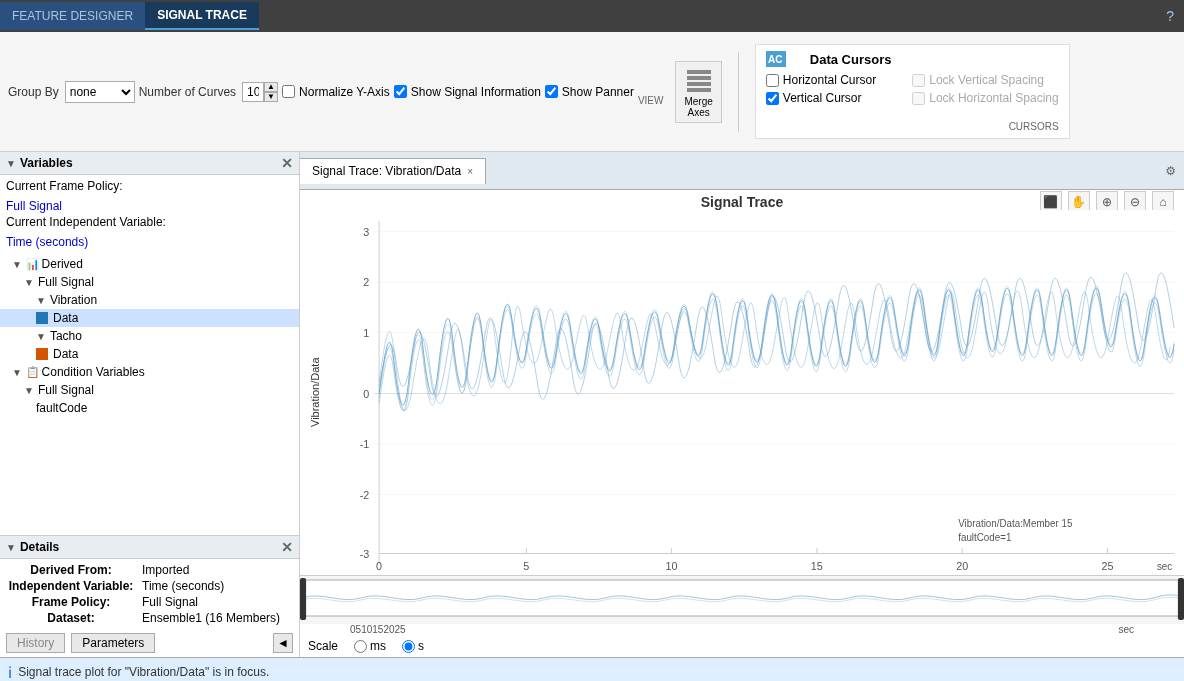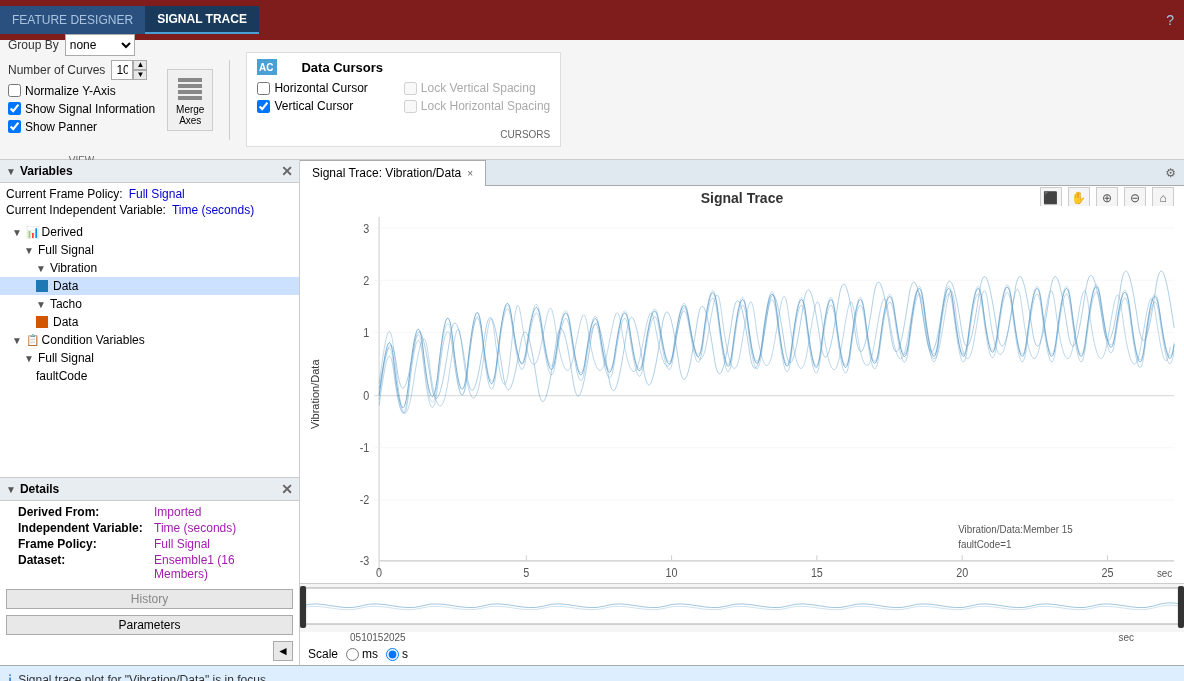--- a/index.html
+++ b/index.html
@@ -2,22 +2,22 @@
 <html><head>
   <meta charset="utf-8">
   <style>
     * { box-sizing: border-box; margin: 0; padding: 0; }
     body { font-family: Arial, sans-serif; font-size: 12px; background: #f0f0f0; overflow: hidden; width: 1184px; height: 681px; }
 
     
     .title-bar {
       display: flex;
       align-items: center;
-      background: #7f1d1d;
-      height: 40px;
+      background: #404040;
+      height: 32px;
     }
     .tab-feature-designer {
       background: #2a5080;
       color: #aac4e0;
       padding: 4px 12px;
       font-size: 12px;
       cursor: pointer;
       height: 28px;
       display: flex;
       align-items: center;
@@ -47,21 +47,20 @@
       display: flex;
       align-items: center;
       background: #f5f5f5;
       border-bottom: 1px solid #ccc;
       padding: 4px 8px;
       height: 120px;
       gap: 12px;
     }
     .toolbar-section {
       display: flex;
-      flex-direction: column;
       gap: 4px;
     }
     .toolbar-section-label {
       font-size: 10px;
       color: #666;
       text-align: center;
       margin-top: 17px;
     }
     .toolbar-row {
       display: flex;
@@ -196,20 +195,21 @@
       font-size: 14px;
     }
     .panel-meta {
       padding: 3px 6px;
       font-size: 12px;
     }
     .meta-row {
       display: flex;
       gap: 6px;
       padding: 1px 0;
+      flex-direction: column;
     }
     .meta-key {
       color: #000;
       font-weight: normal;
     }
     .meta-val {
       color: #0000cc;
     }
     .tree-area {
       padding: 2px 0;
@@ -243,35 +243,35 @@
       border-bottom: 1px solid #ccc;
     }
 
     
     .details-section {
       flex: 0 0 auto;
       display: flex;
       flex-direction: column;
     }
     .details-body {
-      padding: 3px 18px;
-      font-size: 12px;
+      padding: 3px 6px;
+      font-size: 12px;
+      text-align: center;
     }
     .detail-row {
       display: flex;
       gap: 6px;
       padding: 1px 0;
     }
     .detail-key { color: #000; font-weight: bold; min-width: 130px; }
-    .detail-val { color: #a21caf; }
+    .detail-val { color: #000000; }
     .bottom-buttons {
       display: flex;
       gap: 6px;
       padding: 4px 6px;
-      flex-direction: column;
     }
     .btn-small {
       padding: 2px 10px;
       border: 1px solid #aaa;
       background: #e8e8e8;
       font-size: 12px;
       cursor: pointer;
     }
     .btn-small.disabled { color: #888; }
     .nav-arrow-btn {
@@ -292,21 +292,21 @@
       display: flex;
       flex-direction: column;
       background: #f5f5f5;
       overflow: hidden;
     }
     .chart-tabs {
       display: flex;
       align-items: center;
       background: #e0e8f0;
       border-bottom: 1px solid #aaa;
-      height: 26px;
+      height: 38px;
     }
     .chart-tab {
       padding: 3px 12px;
       font-size: 12px;
       cursor: pointer;
       background: #fff;
       border-right: 1px solid #aaa;
       border-top: 1px solid #aaa;
       display: flex;
       align-items: center;
@@ -405,21 +405,21 @@
     .overview-svg {
       flex: 1;
     }
 
     
     .scale-row {
       display: flex;
       align-items: flex-end;
       padding: 4px 8px;
       font-size: 12px;
-      gap: 8px;
+      gap: 16px;
     }
     .radio-label {
       display: flex;
       align-items: center;
       gap: 3px;
       cursor: pointer;
     }
 
     
     .status-bar {

